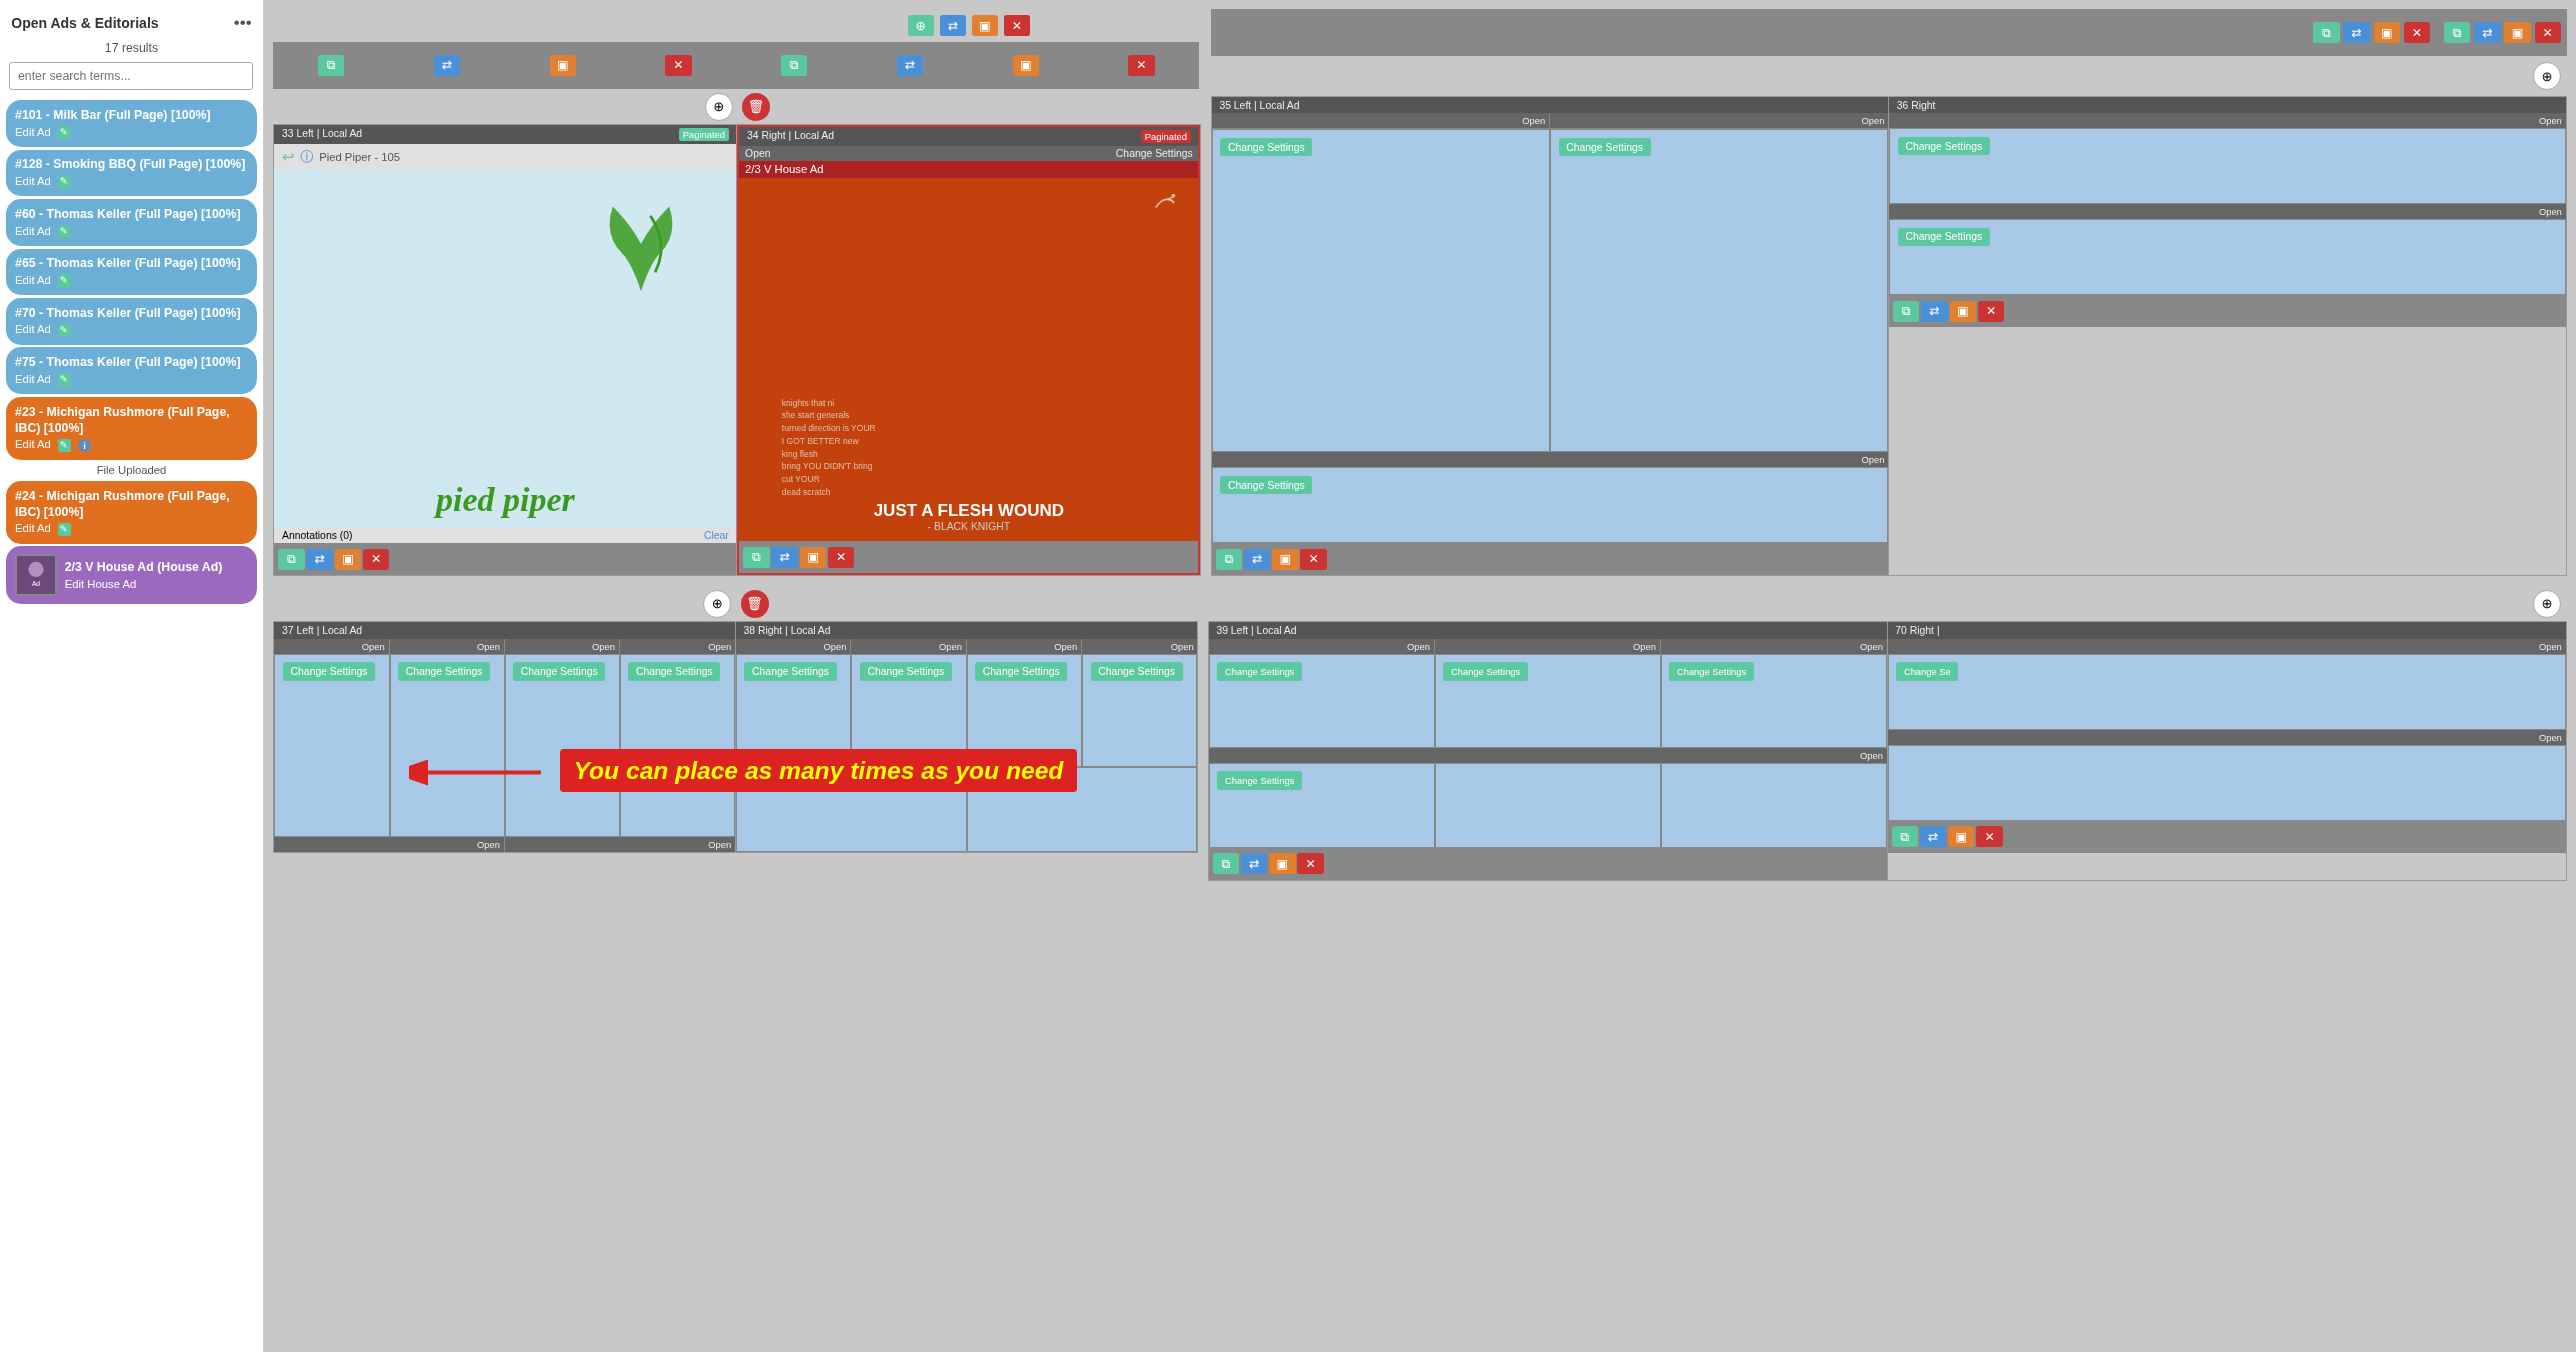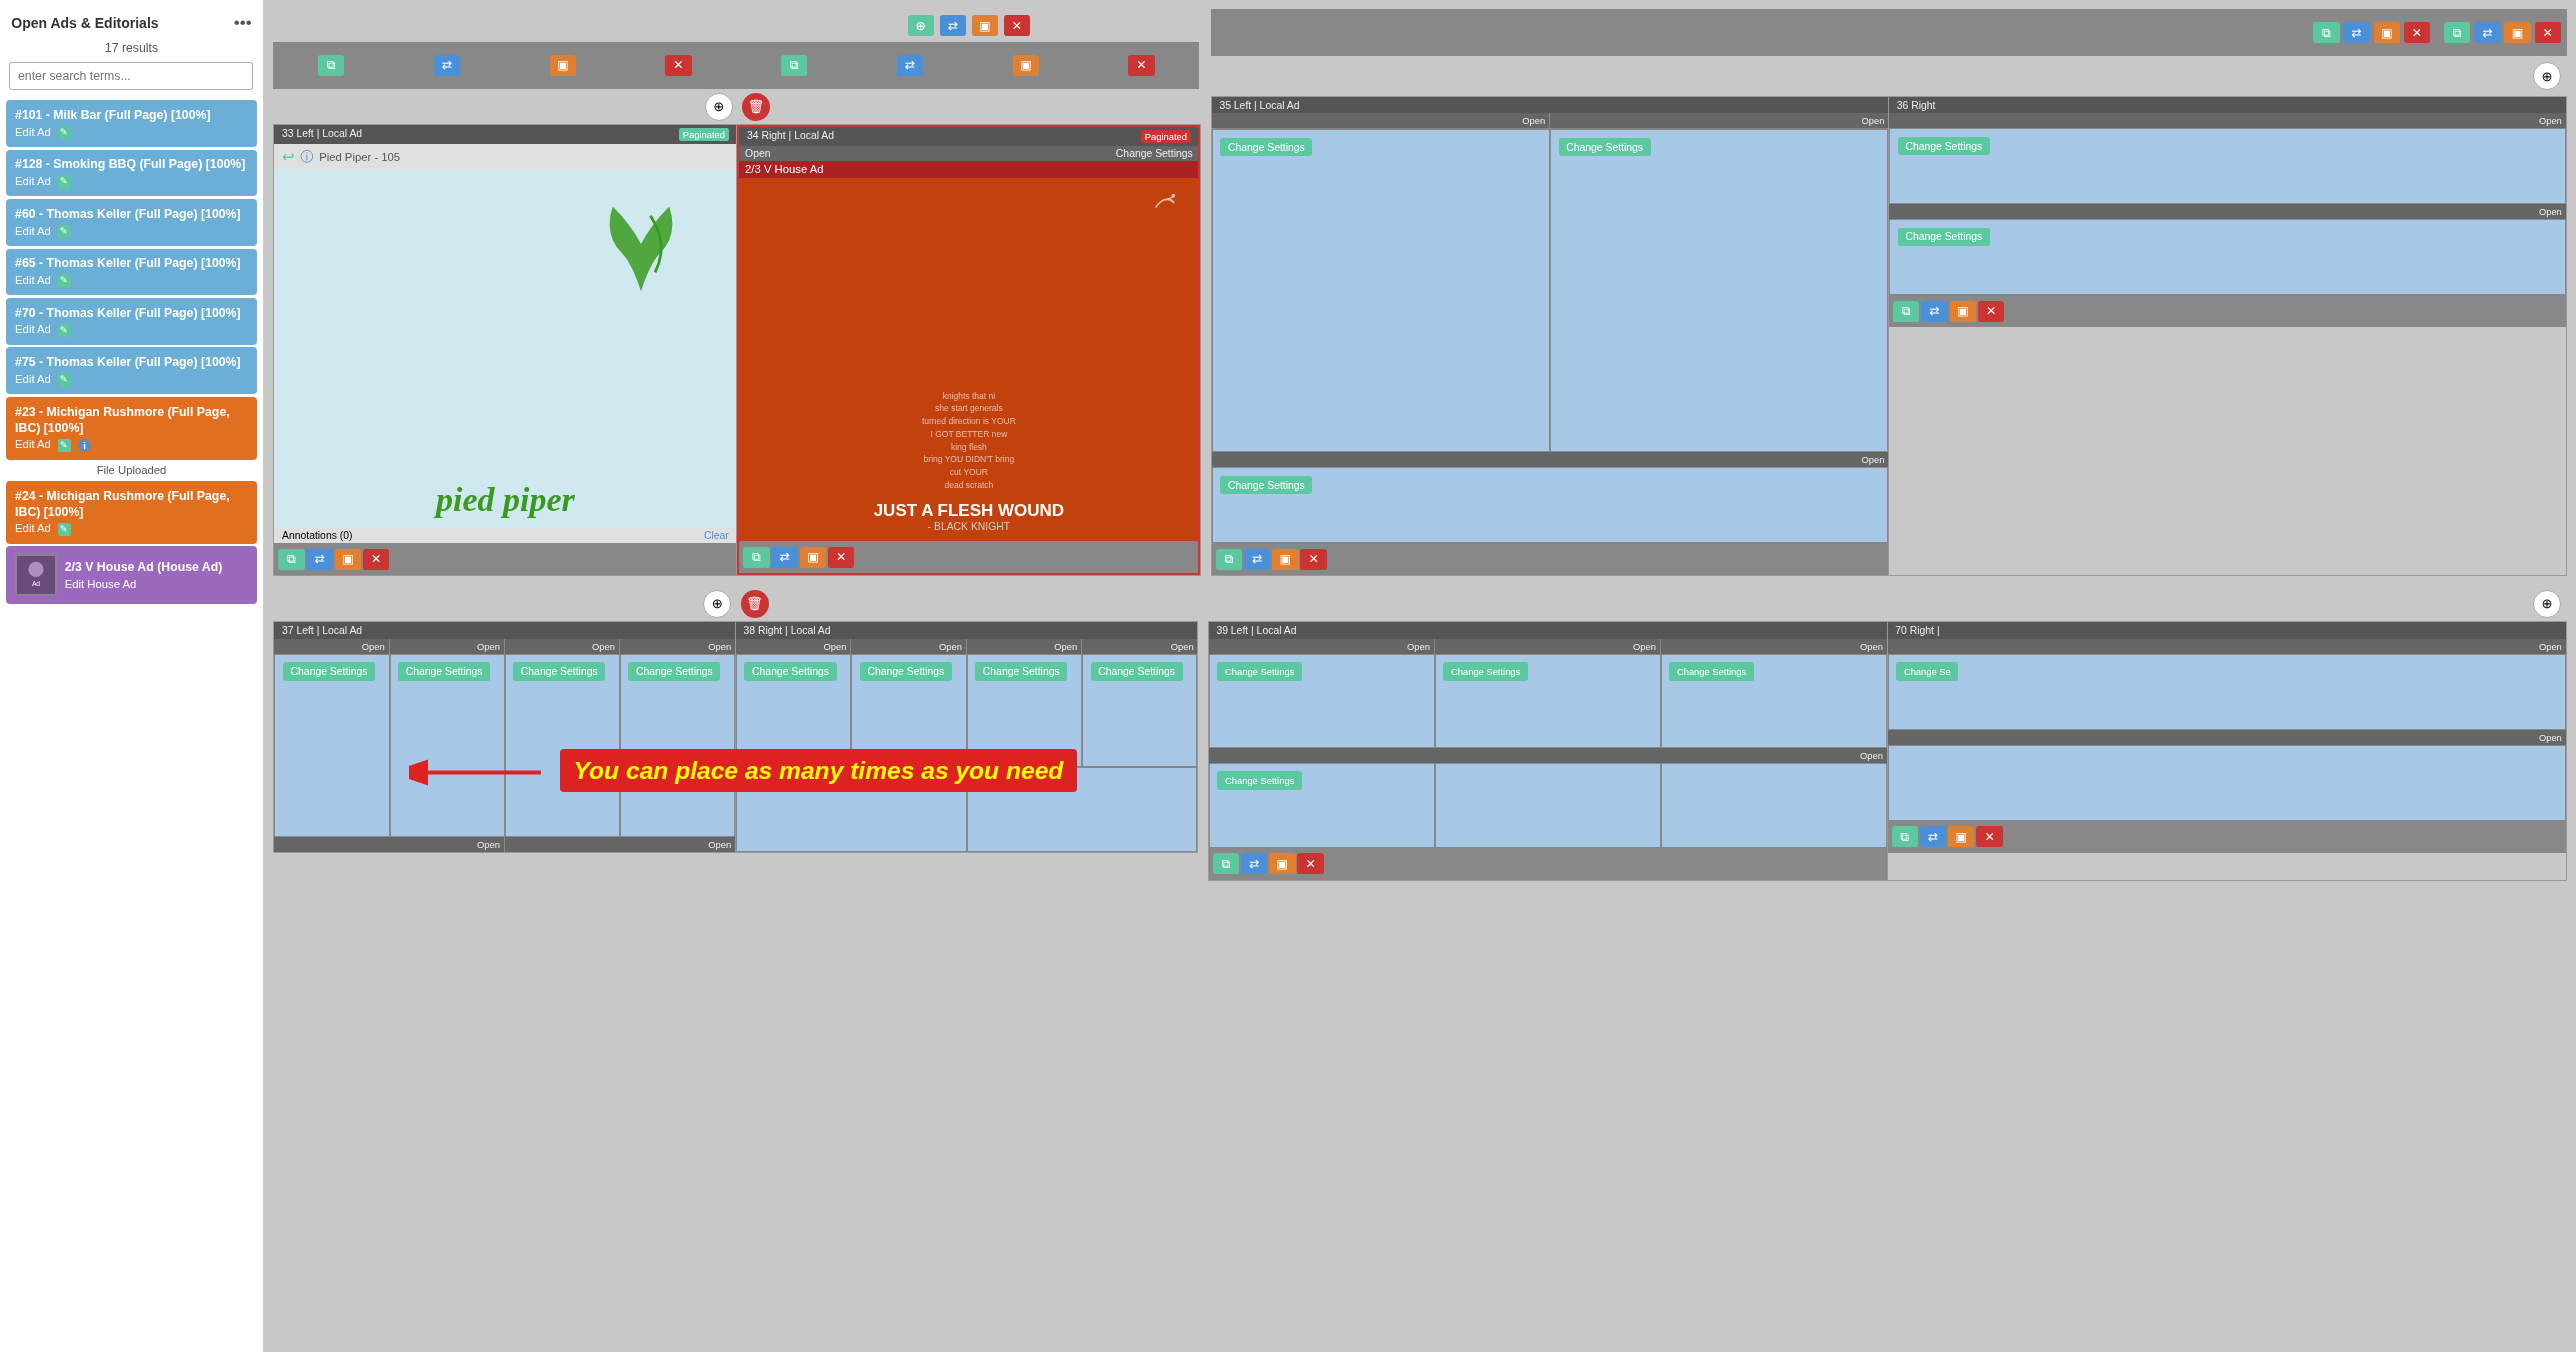--- a/index.html
+++ b/index.html
@@ -50,21 +50,21 @@
       width: calc(100% - 19px);
     }
     .sidebar-list {
       flex: 1;
       overflow-y: auto;
       padding-bottom: 9.4px;
     }
     .sidebar-item {
       margin: 2.8px 5.7px;
       padding: 7.6px 9.4px;
-      border-radius: 4px;
+      border-radius: 15px;
       cursor: pointer;
       position: relative;
     }
     .sidebar-item.blue { background: #6baed6; }
     .sidebar-item.orange { background: #e07020; }
     .sidebar-item.purple { background: #9b6abf; }
     .sidebar-item-title { font-weight: bold; font-size: 12.3px; color: #fff; line-height: 1.3; }
     .sidebar-item-link {
       font-size: 11.3px;
       color: #fff;
@@ -438,21 +438,21 @@
               <span>Open</span>
               <span style="cursor:pointer;">Change Settings</span>
             </div>
 
             <div style="background:#c2410c; flex:1; display:flex; flex-direction:column; align-items:center; justify-content:flex-end; padding:9.4px; position:relative; min-height:302px;">
 
               <div style="position:absolute; top:0; left:0; right:0; background:#aa2222; color:#fff; font-size:11.3px; padding:2.8px 5.7px;">
                 <span>2/3 V House Ad</span>
               </div>
 
-              <div style="color:#e0c0b0; font-size:8.5px; text-align:center; width:85%; line-height:1.5; margin-bottom:9px;">
+              <div style="color:#e0c0b0; font-size:8.5px; width:85%; line-height:1.5; margin-bottom:2px;">
                 <div>knights that ni</div>
                 <div>she start generals</div>
                 <div>turned direction is YOUR</div>
                 <div>I GOT BETTER new</div>
                 <div>king flesh</div>
                 <div>bring YOU DIDN'T bring</div>
                 <div>cut YOUR</div>
                 <div>dead scratch</div>
               </div>
 

